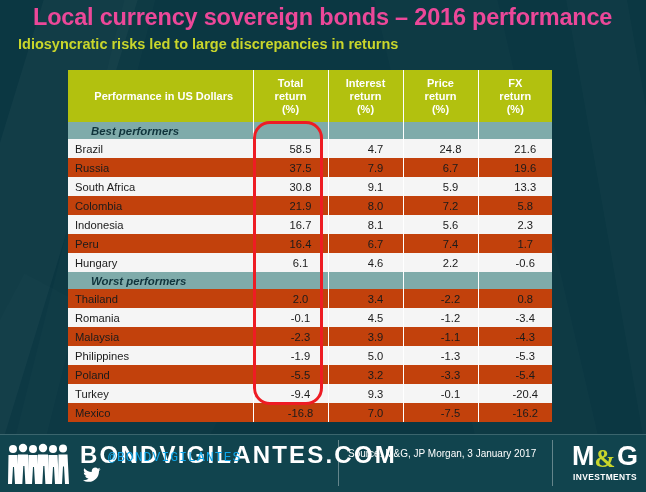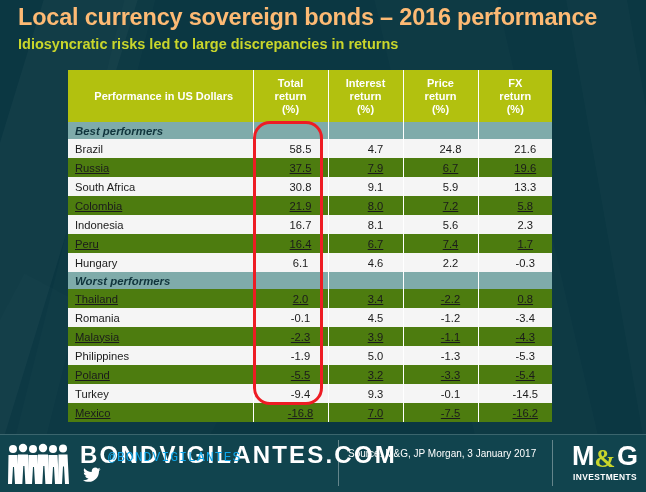--- a/index.html
+++ b/index.html
@@ -18,22 +18,22 @@
     background-color:#0b3742;
   }
   .streak{position:absolute;background:rgba(255,255,255,.030);pointer-events:none;}
   .s1{left:-40px;top:-30px;width:90px;height:620px;transform:rotate(17deg);}
   .s2{left:60px;top:-60px;width:30px;height:640px;transform:rotate(14deg);opacity:.55;}
   .s3{right:90px;top:-80px;width:120px;height:680px;transform:rotate(-13deg);opacity:.5;}
   .s4{right:-30px;top:-40px;width:60px;height:640px;transform:rotate(-10deg);opacity:.6;}
   .s5{left:-60px;bottom:-120px;width:240px;height:300px;transform:rotate(28deg);opacity:.35;}
 
   .title{
-    position:absolute;left:18px;top:4px;
-    color:#fdba74;font-size:23.5px;font-weight:bold;letter-spacing:-.2px;
+    position:absolute;left:33px;top:4px;
+    color:#ec4899;font-size:23.5px;font-weight:bold;letter-spacing:-.2px;
     white-space:nowrap;
   }
   .subtitle{
     position:absolute;left:18px;top:36px;
     color:#c9d62b;font-size:14.5px;font-weight:bold;
     white-space:nowrap;
   }
 
   .table-wrap{position:absolute;left:68px;top:70px;width:484px;}
   table{border-collapse:collapse;width:100%;table-layout:fixed;font-size:11.2px;}
@@ -44,27 +44,27 @@
     line-height:13px;
   }
   thead th:last-child{border-right:none;}
   th.lbl{text-align:center;padding-left:7px;}
   th.num{text-align:center;}
   .band td{
     background:#7fabaa;color:#10343c;font-style:italic;font-weight:bold;
     font-size:11.4px;height:17px;border-right:1px solid #ffffff;
   }
   .band td:last-child{border-right:none;}
-  .band td.lbl{padding-left:7px;}
+  .band td.lbl{padding-left:23px;}
   tbody tr.data td{height:19px;border-right:1px solid #ffffff;color:#1b1b1b;}
   tbody tr.data td:last-child{border-right:none;}
   tbody tr.data td.lbl{text-align:left;padding-left:7px;}
   tbody tr.data td.num{text-align:center;padding-left:20px;}
   tbody tr.odd td{background:#f5f5f5;}
-  tbody tr.even td{background:#4d7c0f;text-decoration:underline;}
+  tbody tr.even td{background:#c2410c;}
   .neg{color:#e42b2b;}
 
   .highlight{
     position:absolute;left:253px;top:121px;width:64px;height:278px;
     border:3px solid #ee1c24;border-radius:17px;pointer-events:none;
   }
 
   .footer{
     position:absolute;left:0;bottom:0;width:646px;height:58px;
     background:#11444e;
@@ -199,21 +199,21 @@
             <td class="num">16.4</td>
             <td class="num">6.7</td>
             <td class="num">7.4</td>
             <td class="num">1.7</td>
           </tr>
           <tr class="data odd">
             <td class="lbl">Hungary</td>
             <td class="num">6.1</td>
             <td class="num">4.6</td>
             <td class="num">2.2</td>
-            <td class="num neg">-0.3</td>
+            <td class="num neg">-0.6</td>
           </tr>
           <tr class="band">
             <td class="lbl">Worst performers</td>
             <td></td>
             <td></td>
             <td></td>
             <td></td>
           </tr>
           <tr class="data even">
             <td class="lbl">Thailand</td>
@@ -248,21 +248,21 @@
             <td class="num neg">-5.5</td>
             <td class="num">3.2</td>
             <td class="num neg">-3.3</td>
             <td class="num neg">-5.4</td>
           </tr>
           <tr class="data odd">
             <td class="lbl">Turkey</td>
             <td class="num neg">-9.4</td>
             <td class="num">9.3</td>
             <td class="num neg">-0.1</td>
-            <td class="num neg">-14.5</td>
+            <td class="num neg">-20.4</td>
           </tr>
           <tr class="data even">
             <td class="lbl">Mexico</td>
             <td class="num neg">-16.8</td>
             <td class="num">7.0</td>
             <td class="num neg">-7.5</td>
             <td class="num neg">-16.2</td>
           </tr>
         </tbody>
     </table>

